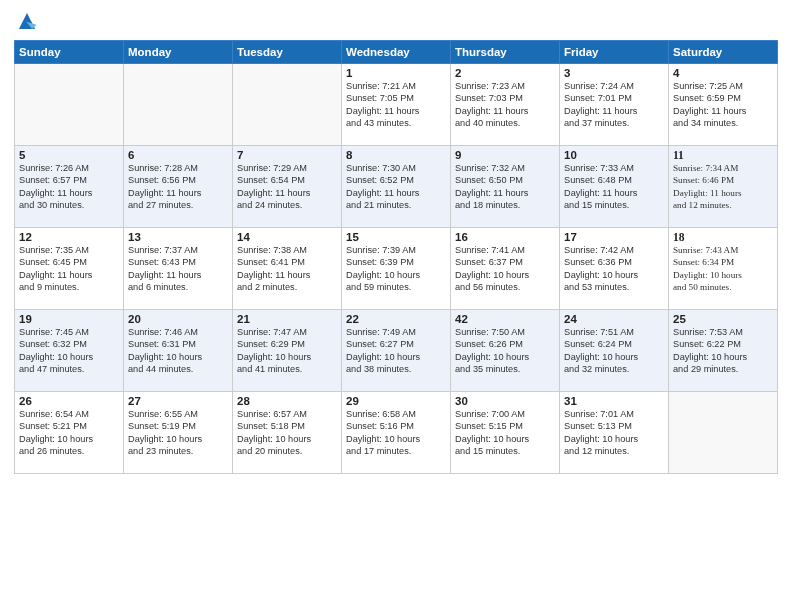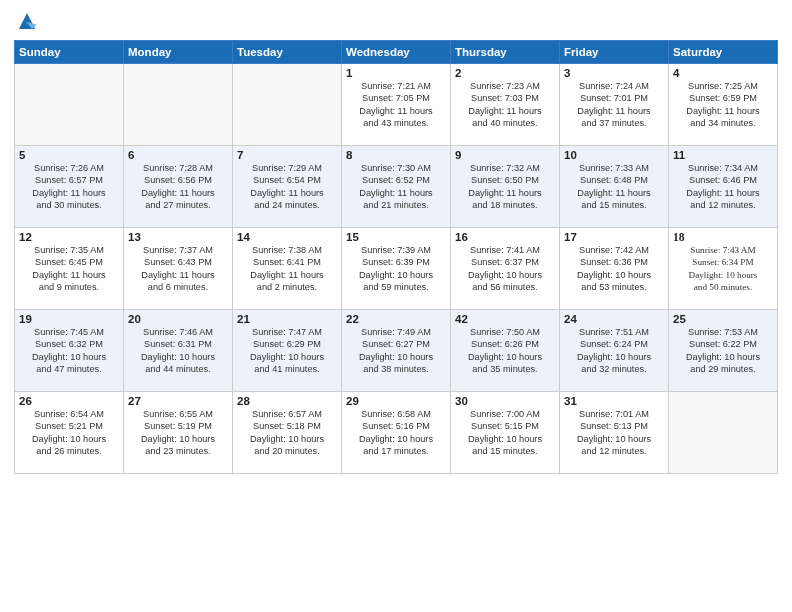--- a/index.html
+++ b/index.html
@@ -95,21 +95,20 @@
       font-size: 11.5px;
       font-weight: bold;
       color: #222;
       display: block;
       margin-bottom: 1px;
     }
     .day-info {
       font-size: 9.2px;
       color: #333;
       line-height: 1.35;
-      text-align: center;
     }
     .empty-cell {
       background: #f8f8f8 !important;
     }
   </style>
 </head>
 <body>
 
 <div class="page">
   <div class="header">
@@ -182,21 +181,21 @@
             <div class="day-info">Sunrise: 7:30 AM<br>Sunset: 6:52 PM<br>Daylight: 11 hours<br>and 21 minutes.</div>
           </td>
           <td style="background: rgb(237, 242, 250);">
             <span class="day-num">9</span>
             <div class="day-info">Sunrise: 7:32 AM<br>Sunset: 6:50 PM<br>Daylight: 11 hours<br>and 18 minutes.</div>
           </td>
           <td style="background: rgb(237, 242, 250);">
             <span class="day-num">10</span>
             <div class="day-info">Sunrise: 7:33 AM<br>Sunset: 6:48 PM<br>Daylight: 11 hours<br>and 15 minutes.</div>
           </td>
-          <td style="background: rgb(237, 242, 250);">
+          <td style="background: rgb(237, 242, 250); font-family: Liberation Serif, serif;">
             <span class="day-num">11</span>
             <div class="day-info">Sunrise: 7:34 AM<br>Sunset: 6:46 PM<br>Daylight: 11 hours<br>and 12 minutes.</div>
           </td>
         </tr>
         <tr>
           <td style="background: rgb(255, 255, 255); border-radius: 13px;">
             <span class="day-num">12</span>
             <div class="day-info">Sunrise: 7:35 AM<br>Sunset: 6:45 PM<br>Daylight: 11 hours<br>and 9 minutes.</div>
           </td>
           <td style="background: rgb(255, 255, 255); margin-left: 47px;">

